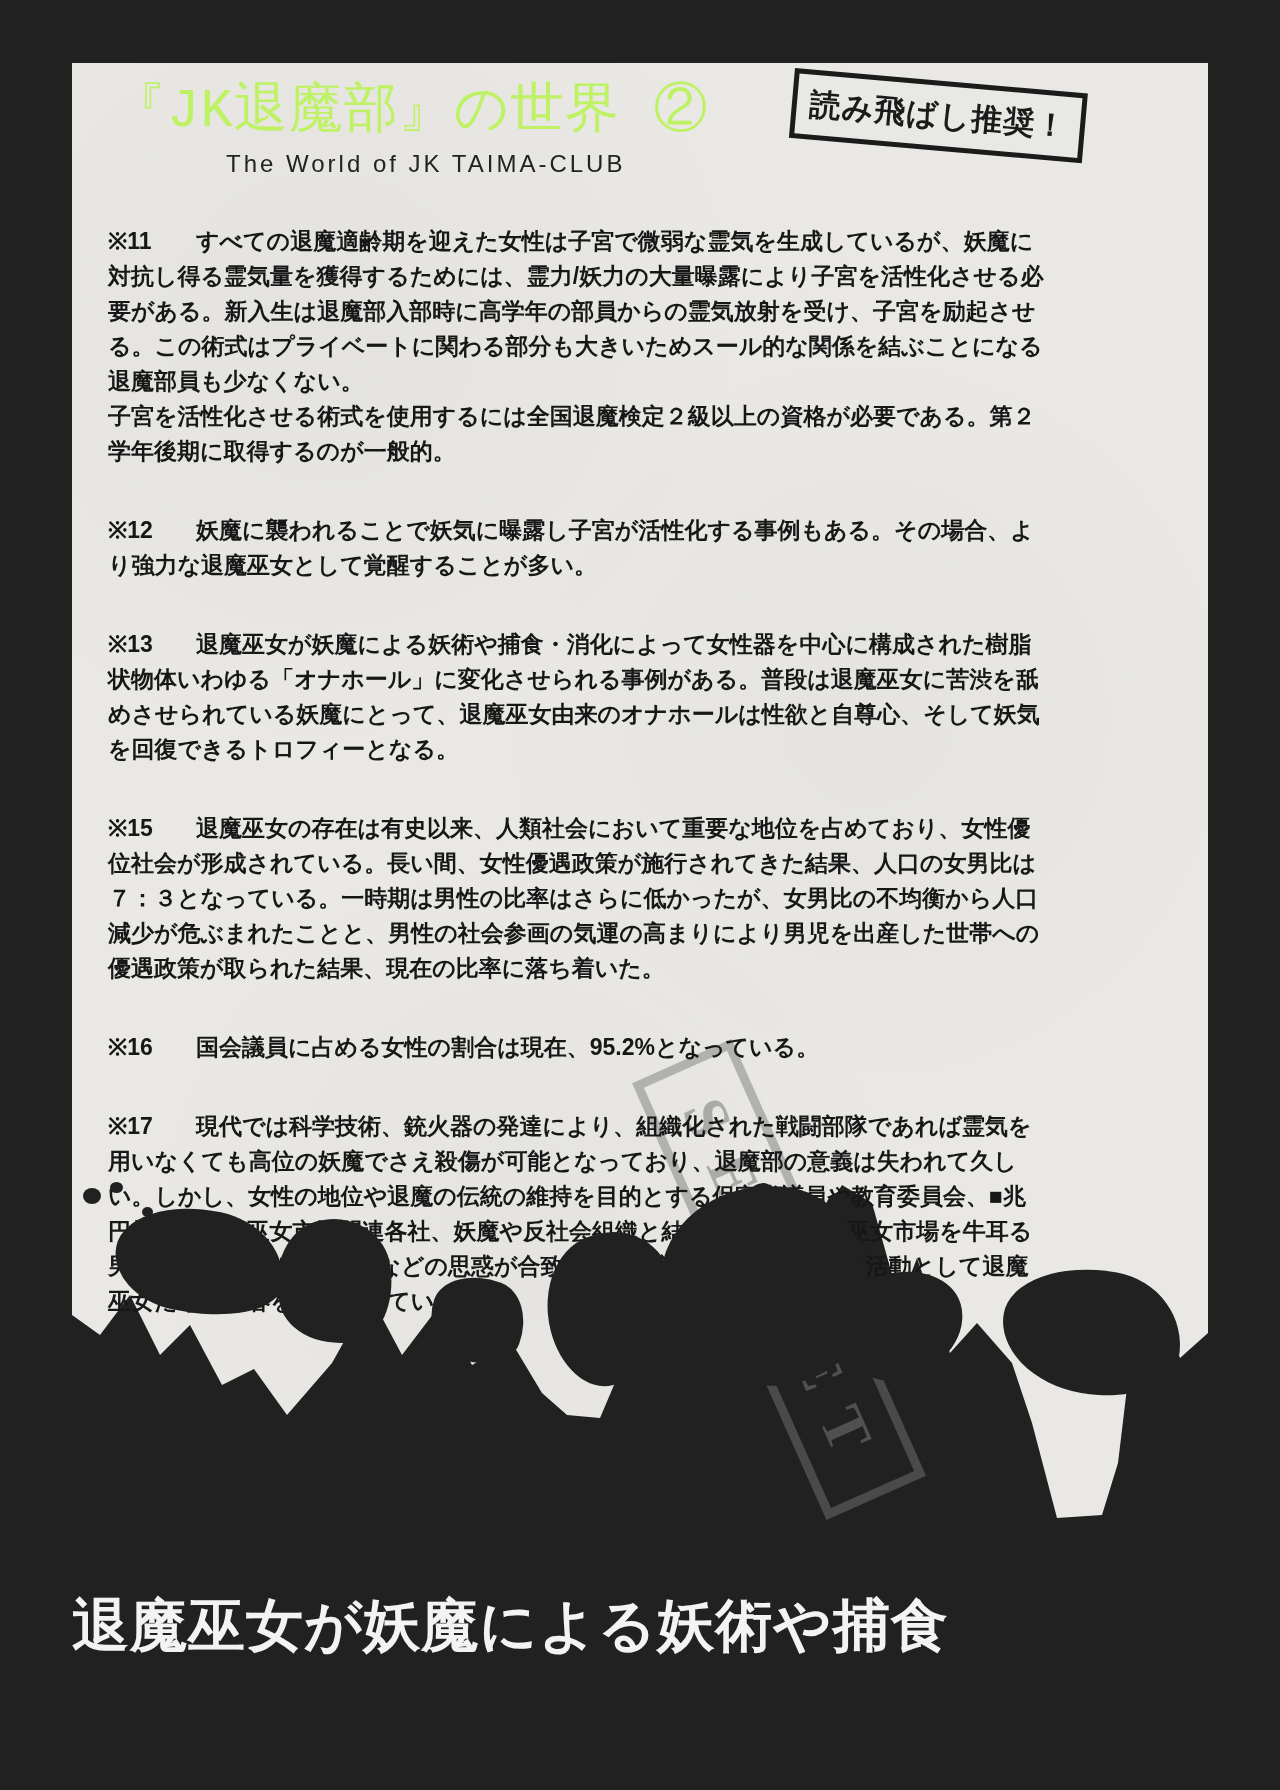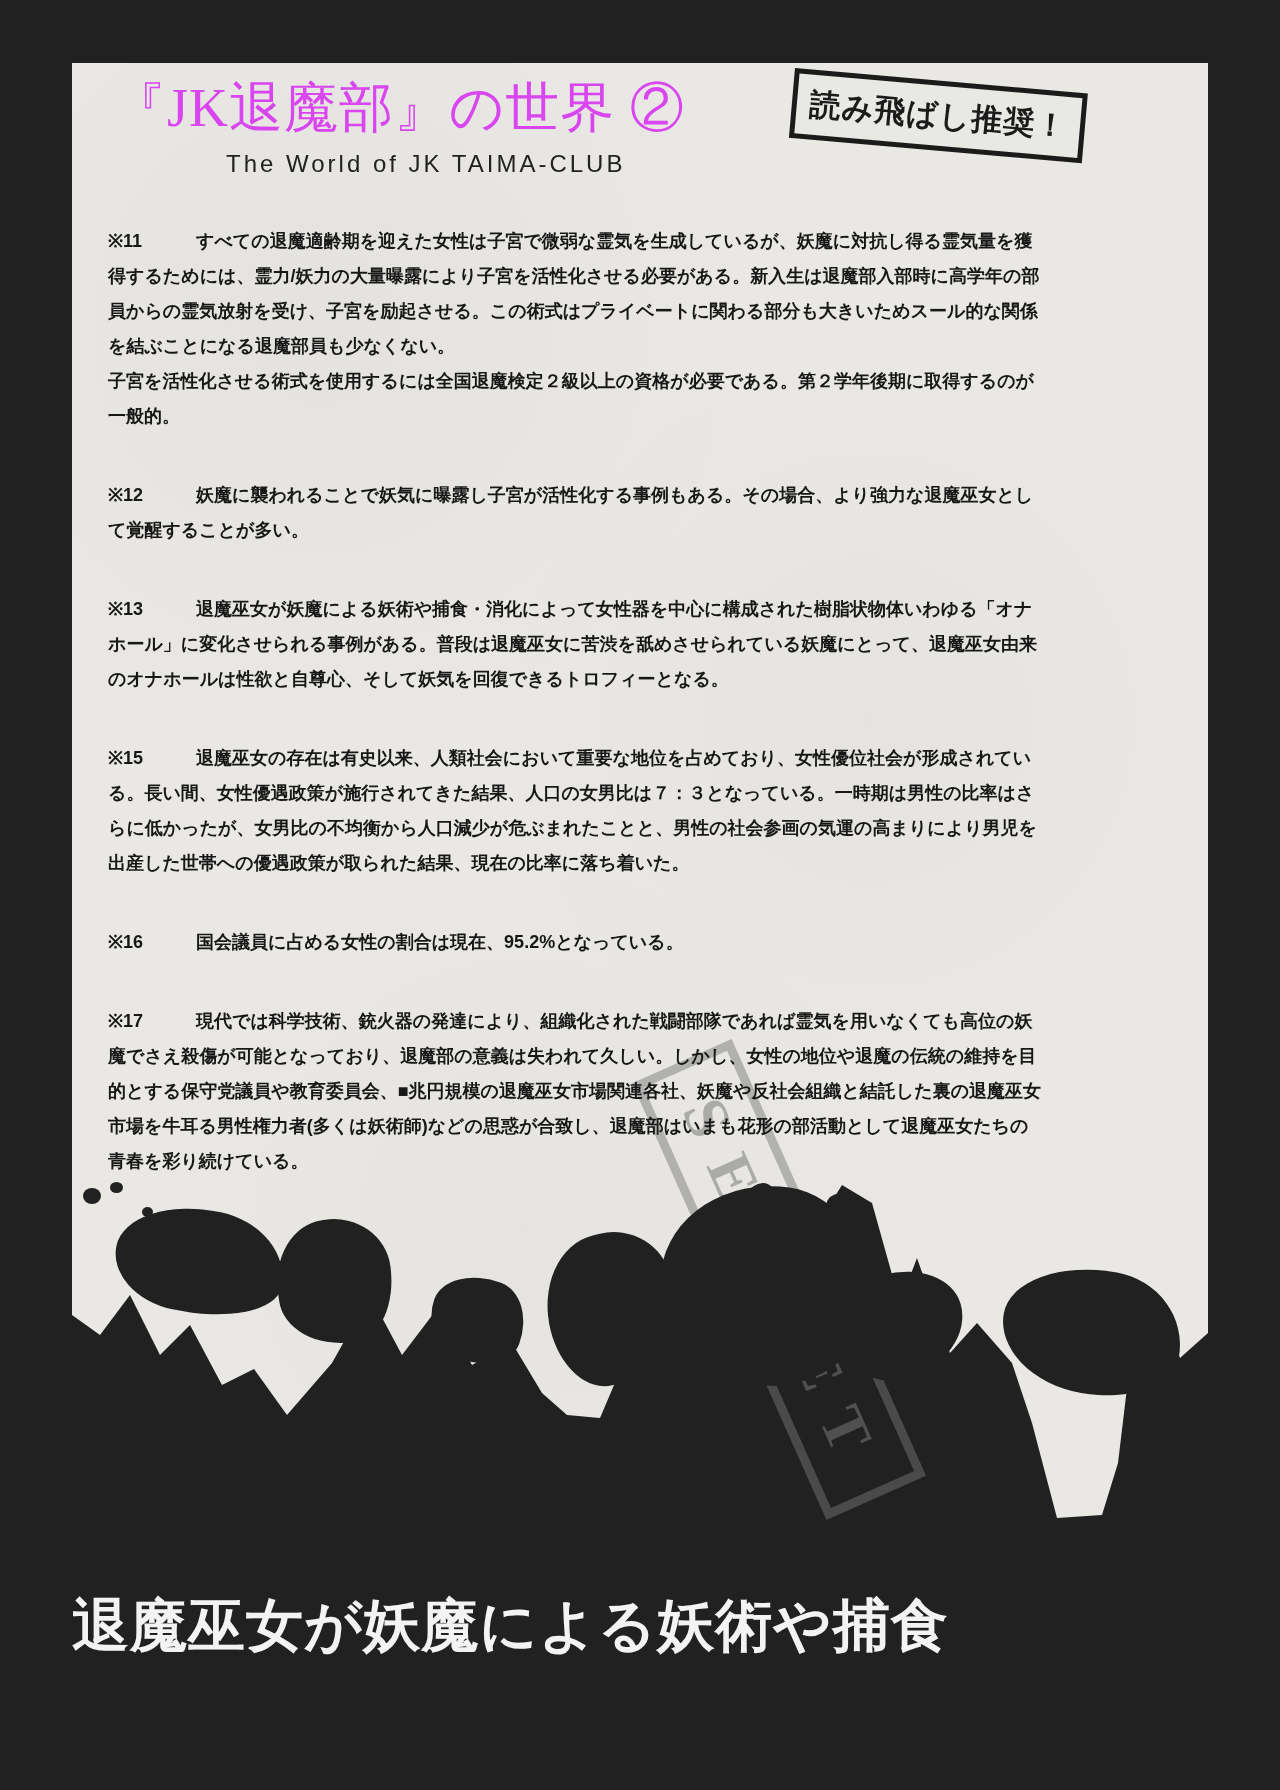--- a/index.html
+++ b/index.html
@@ -23,43 +23,43 @@
       878px 1290px,845px 1195px,828px 1240px,800px 1140px,770px 1122px,745px 1162px,
       718px 1136px,690px 1182px,640px 1162px,600px 1232px,568px 1282px,545px 1315px,
       528px 1355px,495px 1352px,470px 1330px,440px 1280px,400px 1302px,368px 1242px,
       330px 1292px,298px 1232px,260px 1300px,215px 1352px,182px 1306px,150px 1322px,
       118px 1262px,88px 1292px,58px 1232px,28px 1272px,0 1252px);
     z-index:0;
   }
   
   .title{
     position:absolute;left:112px;top:72px;
-    font-family:Liberation Serif, serif;
-    font-size:54px;color:#d946ef;letter-spacing:1px;white-space:nowrap;
+    font-family:Liberation Mono, monospace;
+    font-size:54px;color:#bef264;letter-spacing:1px;white-space:nowrap;
     z-index:2;
   }
   .subtitle{
     position:absolute;left:226px;top:150px;
     font-size:24px;font-weight:500;color:#222;letter-spacing:3px;white-space:nowrap;
     z-index:2;
   }
   .skip-stamp{
     position:absolute;left:795px;top:68px;
     border:5px solid #1b1b1b;
     padding:9px 13px;
     font-size:31px;font-weight:bold;color:#1b1b1b;
     letter-spacing:1px;white-space:nowrap;
     transform:rotate(5deg);transform-origin:left top;
     background:rgba(233,232,228,0.25);
     z-index:2;
   }
   
   .notes{
     position:absolute;left:108px;top:224px;width:936px;
-    font-size:18px;font-weight:600;color:#171717;
+    font-size:23px;font-weight:600;color:#171717;
     line-height:35px;
     z-index:2;
   }
   .note{margin:0 0 44px 0;}
   .note-label{display:inline-block;width:88px;}
   .note-text{white-space:pre-wrap;}
   
   .secret-stamp{
     position:absolute;left:540px;top:1225px;
     font-family:"Liberation Serif","DejaVu Serif",serif;

